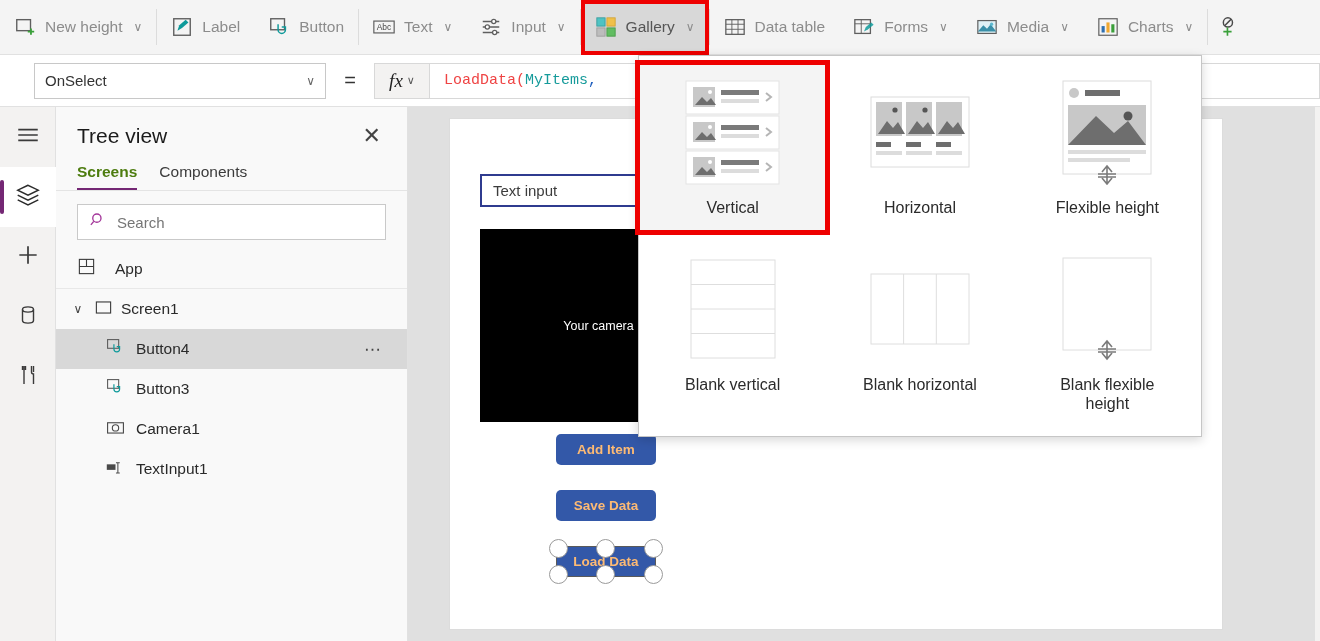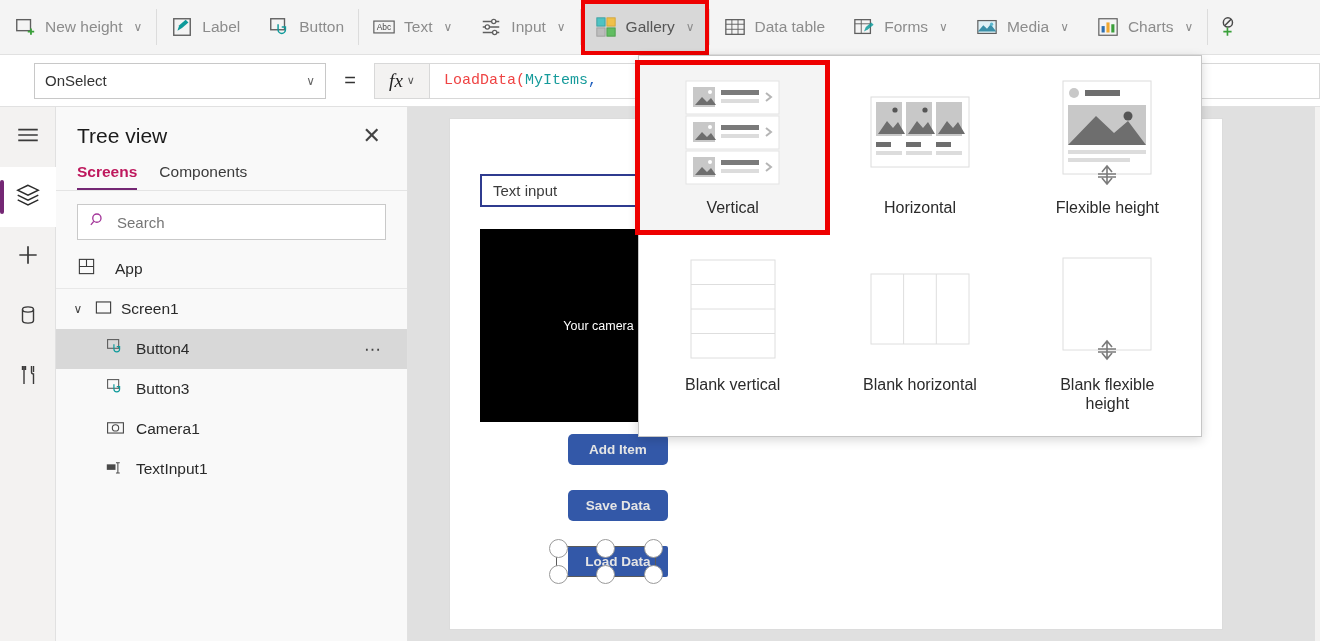--- a/index.html
+++ b/index.html
@@ -86,21 +86,21 @@
     background:#f9f9f9; border-right:1px solid #e1e1e1;
   }
   .tree-head {
     display:flex; align-items:center; justify-content:space-between;
     padding:16px 20px 8px 21px;
   }
   .tree-title { font-size:21px; color:#1b1b1b; font-weight:400; }
   .tree-close { font-size:22px; color:#444; line-height:1; padding:2px 6px; }
   .tree-tabs { display:flex; gap:0; padding:0 21px; border-bottom:1px solid #e4e4e4; }
   .tree-tab { font-size:15.5px; color:#3b3b3b; padding:6px 0 7px 0; margin-right:22px; }
-  .tree-tab.sel { font-weight:bold; color:#be185d; border-bottom:2px solid #742774; }
+  .tree-tab.sel { font-weight:bold; color:#4d7c0f; border-bottom:2px solid #742774; }
   .search-wrap { padding:13px 21px 9px 21px; }
   .search-box {
     height:36px; background:#fff; border:1px solid #c9c9c9;
     display:flex; align-items:center; gap:10px; padding:0 11px;
   }
   .search-box input {
     border:none; outline:none; font-size:15px; color:#555;
     font-family:"Liberation Sans", sans-serif; background:transparent; width:100%;
   }
   .search-box input::placeholder { color:#767676; }
@@ -134,22 +134,22 @@
   .c-camera {
     position:absolute; left:30px; top:110px; width:355px; height:193px;
     background:#000; display:flex; align-items:center; justify-content:center;
   }
   .c-camera span {
     color:#fff; font-size:12.5px; text-align:center; padding:0 8px;
     white-space:nowrap; overflow:hidden;
   }
   .c-btn {
     position:absolute; height:31px; width:100px; background:#3358a8;
-    border-radius:5px; color:#e5e5e5; font-size:13.5px; font-weight:bold;
-    display:flex; align-items:center; justify-content:center;margin-left:12px;
+    border-radius:5px; color:#fdba74; font-size:13.5px; font-weight:bold;
+    display:flex; align-items:center; justify-content:center;
   }
   #btnAdd { left:106px; top:315px; }
   #btnSave { left:106px; top:371px; }
   #btnLoad { left:106px; top:427px; border-radius:2px; }
   .handles { position:absolute; left:99px; top:420px; width:114px; height:45px; }
   .handles .h {
     position:absolute; width:19px; height:19px; border-radius:50%;
     background:#fff; border:1px solid #9a9a9a;
   }
   .sel-outline {

